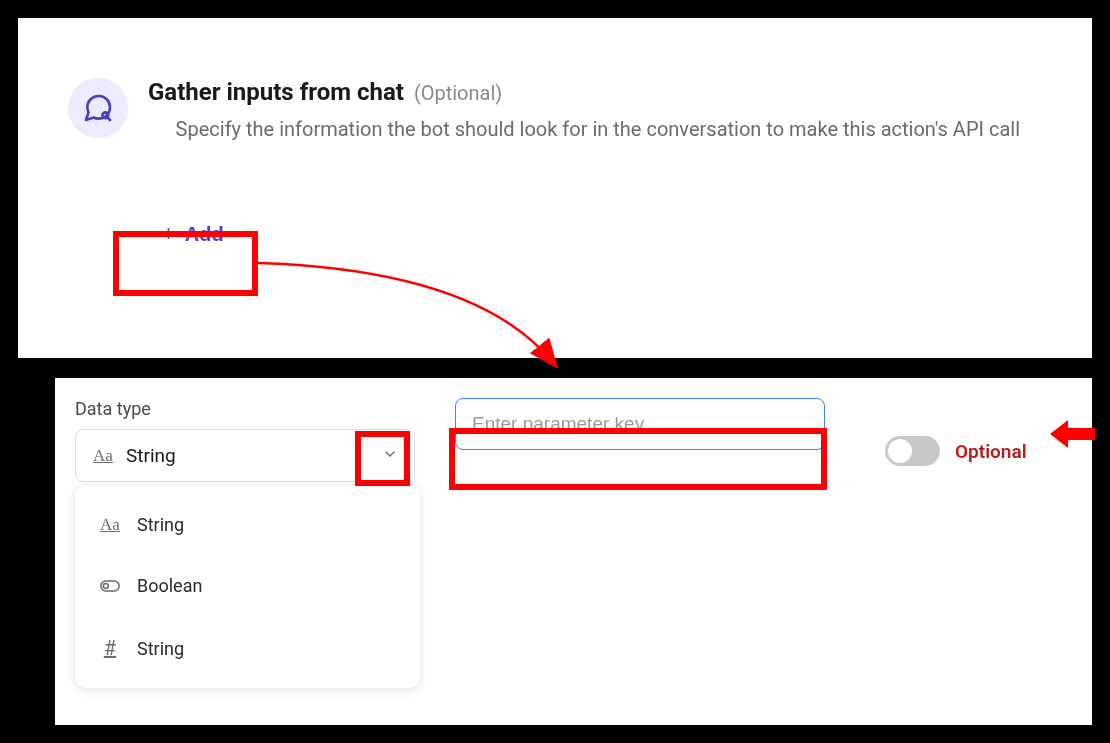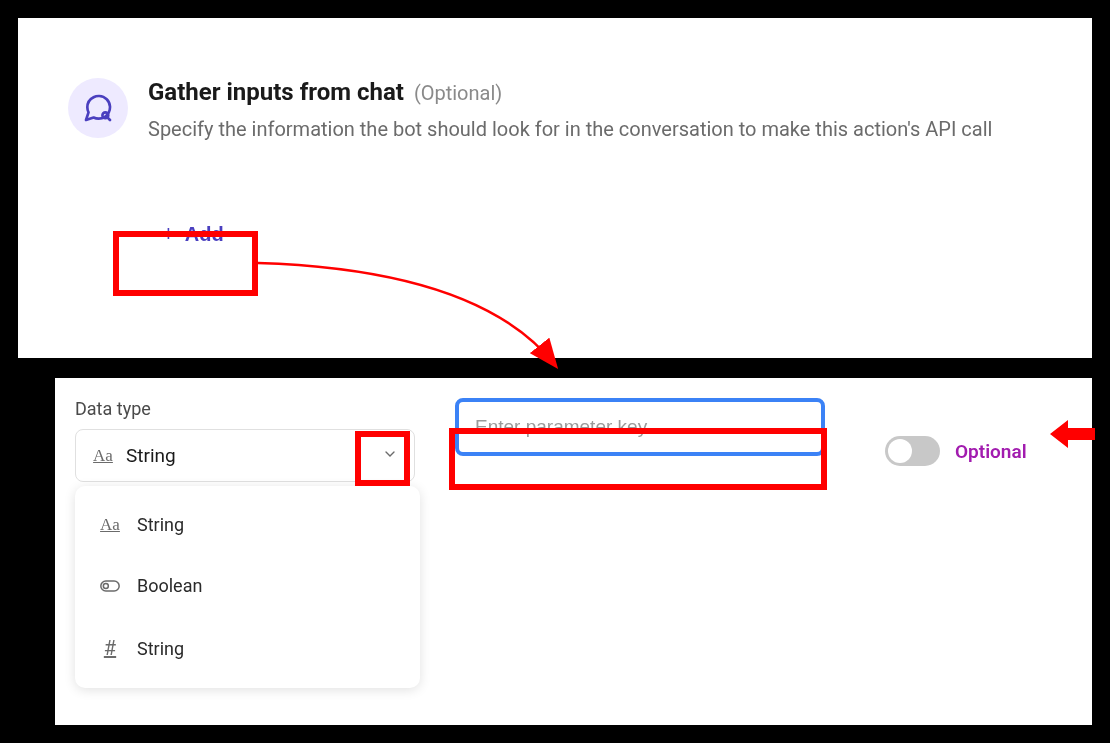--- a/index.html
+++ b/index.html
@@ -63,20 +63,21 @@
     }
     .title-tag {
       font-size: 20px;
       font-weight: 400;
       color: #8a8a8a;
     }
     .description {
       font-size: 20px;
       color: #6b6b6b;
       line-height: 1.5;
+      text-align: right;
     }
     .add-button {
       margin-top: 65px;
       margin-left: 70px;
       display: inline-flex;
       align-items: center;
       gap: 10px;
       padding: 12px 24px;
       background: #fff;
       border: none;
@@ -172,21 +173,21 @@
       position: relative;
     }
     .select-box .select-text {
       flex: 1;
     }
     .chevron {
       color: #6b6b6b;
     }
     .text-input {
       padding: 14px 16px;
-      border: 4px solid #3b82f6;
+      border: 1px solid #3b82f6;
       border-radius: 8px;
       background: #fff;
       font-size: 19px;
       color: #1a1a1a;
       width: 100%;
       outline: none;
     }
     .text-input::placeholder {
       color: #9a9a9a;
     }
@@ -203,21 +204,21 @@
       height: 24px;
       border-radius: 50%;
       background: #fff;
       position: absolute;
       top: 3px;
       left: 3px;
     }
     .toggle-label {
       font-size: 19px;
       font-weight: 600;
-      color: #a21caf;
+      color: #b91c1c;
     }
     .dropdown {
       position: absolute;
       top: 88px;
       left: 0;
       width: 345px;
       background: #fff;
       border-radius: 10px;
       box-shadow: 0 2px 12px rgba(0,0,0,0.12);
       padding: 8px 0;

